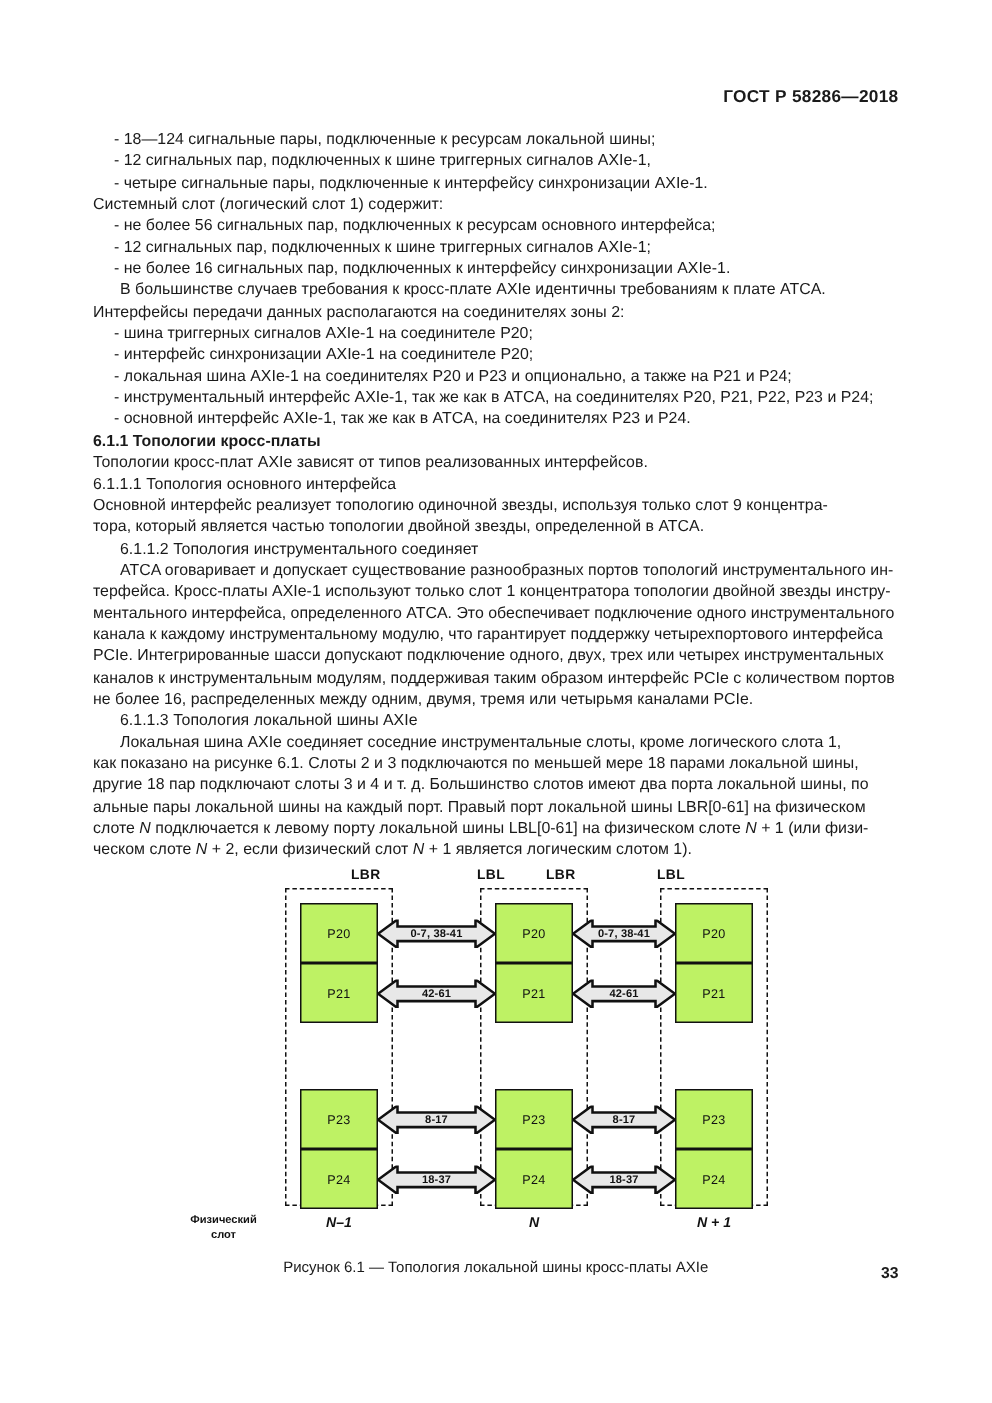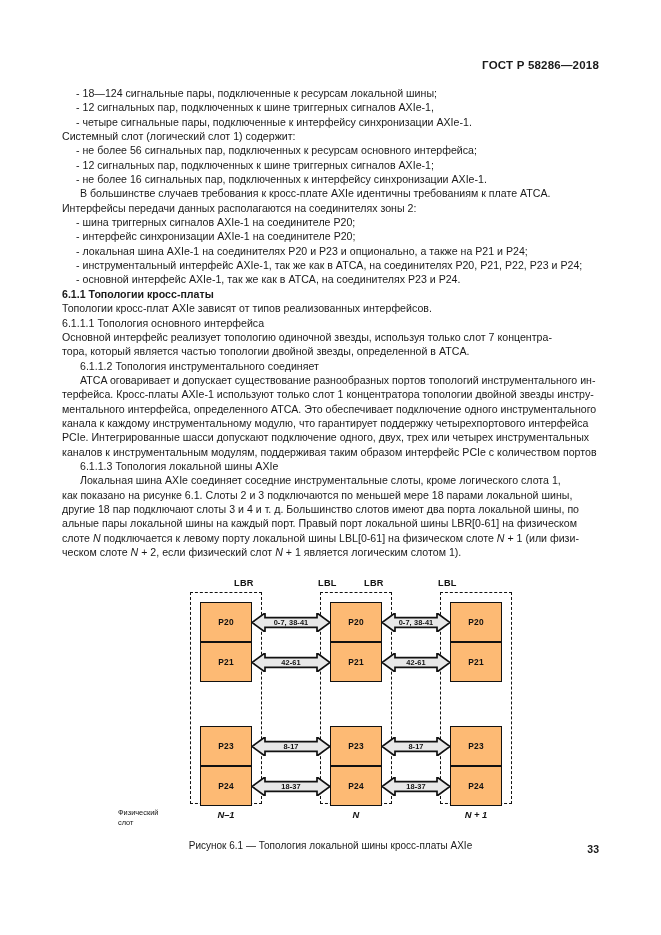--- a/index.html
+++ b/index.html
@@ -73,26 +73,26 @@
 
   .slot {
     position: absolute;
     border: 1.6px dashed #111;
     background: transparent;
   }
 
   .pbox {
     position: absolute;
     border: 1.7px solid #111;
-    background: #fdba74;
+    background: #bef264;
     display: flex;
     align-items: center;
     justify-content: center;
     font-size: 8.4px;
-    font-weight: bold;
+    font-weight: normal;
     letter-spacing: 0.2px;
     color: #111;
   }
 
   
   .arrow {
     position: absolute;
     height: 19px;
   }
   .arrow svg { display: block; width: 100%; height: 100%; }
@@ -122,22 +122,23 @@
     font-size: 9.4px;
     font-weight: bold;
     font-style: italic;
     color: #111;
     text-align: center;
   }
 
   .phys-label {
     position: absolute;
     font-size: 7.4px;
-    font-weight: normal;
-    color: #111;
+    font-weight: bold;
+    color: #111;
+    text-align: center;
     line-height: 10px;
     width: 62px;
   }
 
   .fig-caption {
     position: absolute;
     left: 0;
     top: 262px;
     width: 537px;
     text-align: center;
@@ -173,29 +174,30 @@
       <div class="ln para">В большинстве случаев требования к кросс-плате AXIe идентичны требованиям к плате ATCA.</div>
       <div class="ln">Интерфейсы передачи данных располагаются на соединителях зоны 2:</div>
       <div class="ln indent">- шина триггерных сигналов AXIe-1 на соединителе P20;</div>
       <div class="ln indent">- интерфейс синхронизации AXIe-1 на соединителе P20;</div>
       <div class="ln indent">- локальная шина AXIe-1 на соединителях P20 и P23 и опционально, а также на P21 и P24;</div>
       <div class="ln indent">- инструментальный интерфейс AXIe-1, так же как в ATCA, на соединителях P20, P21, P22, P23 и P24;</div>
       <div class="ln indent">- основной интерфейс AXIe-1, так же как в ATCA, на соединителях P23 и P24.</div>
       <div class="ln bold">6.1.1 Топологии кросс-платы</div>
       <div class="ln">Топологии кросс-плат AXIe зависят от типов реализованных интерфейсов.</div>
       <div class="ln">6.1.1.1 Топология основного интерфейса</div>
-      <div class="ln">Основной интерфейс реализует топологию одиночной звезды, используя только слот 7 концентра-</div>
+      <div class="ln">Основной интерфейс реализует топологию одиночной звезды, используя только слот 9 концентра-</div>
       <div class="ln">тора, который является частью топологии двойной звезды, определенной в ATCA.</div>
       <div class="ln sub">6.1.1.2 Топология инструментального соединяет</div>
       <div class="ln para">ATCA оговаривает и допускает существование разнообразных портов топологий инструментального ин-</div>
       <div class="ln">терфейса. Кросс-платы AXIe-1 используют только слот 1 концентратора топологии двойной звезды инстру-</div>
       <div class="ln">ментального интерфейса, определенного ATCA. Это обеспечивает подключение одного инструментального</div>
       <div class="ln">канала к каждому инструментальному модулю, что гарантирует поддержку четырехпортового интерфейса</div>
       <div class="ln">PCIe. Интегрированные шасси допускают подключение одного, двух, трех или четырех инструментальных</div>
       <div class="ln">каналов к инструментальным модулям, поддерживая таким образом интерфейс PCIe с количеством портов</div>
+      <div class="ln">не более 16, распределенных между одним, двумя, тремя или четырьмя каналами PCIe.</div>
       <div class="ln sub">6.1.1.3 Топология локальной шины AXIe</div>
       <div class="ln para">Локальная шина AXIe соединяет соседние инструментальные слоты, кроме логического слота 1,</div>
       <div class="ln">как показано на рисунке 6.1. Слоты 2 и 3 подключаются по меньшей мере 18 парами локальной шины,</div>
       <div class="ln">другие 18 пар подключают слоты 3 и 4 и т. д. Большинство слотов имеют два порта локальной шины, по</div>
       <div class="ln">альные пары локальной шины на каждый порт. Правый порт локальной шины LBR[0-61] на физическом</div>
       <div class="ln">слоте <i>N</i> подключается к левому порту локальной шины LBL[0-61] на физическом слоте <i>N</i> + 1 (или физи-</div>
       <div class="ln">ческом слоте <i>N</i> + 2, если физический слот <i>N</i> + 1 является логическим слотом 1).</div>
     </div>
 
   <div class="figure">

